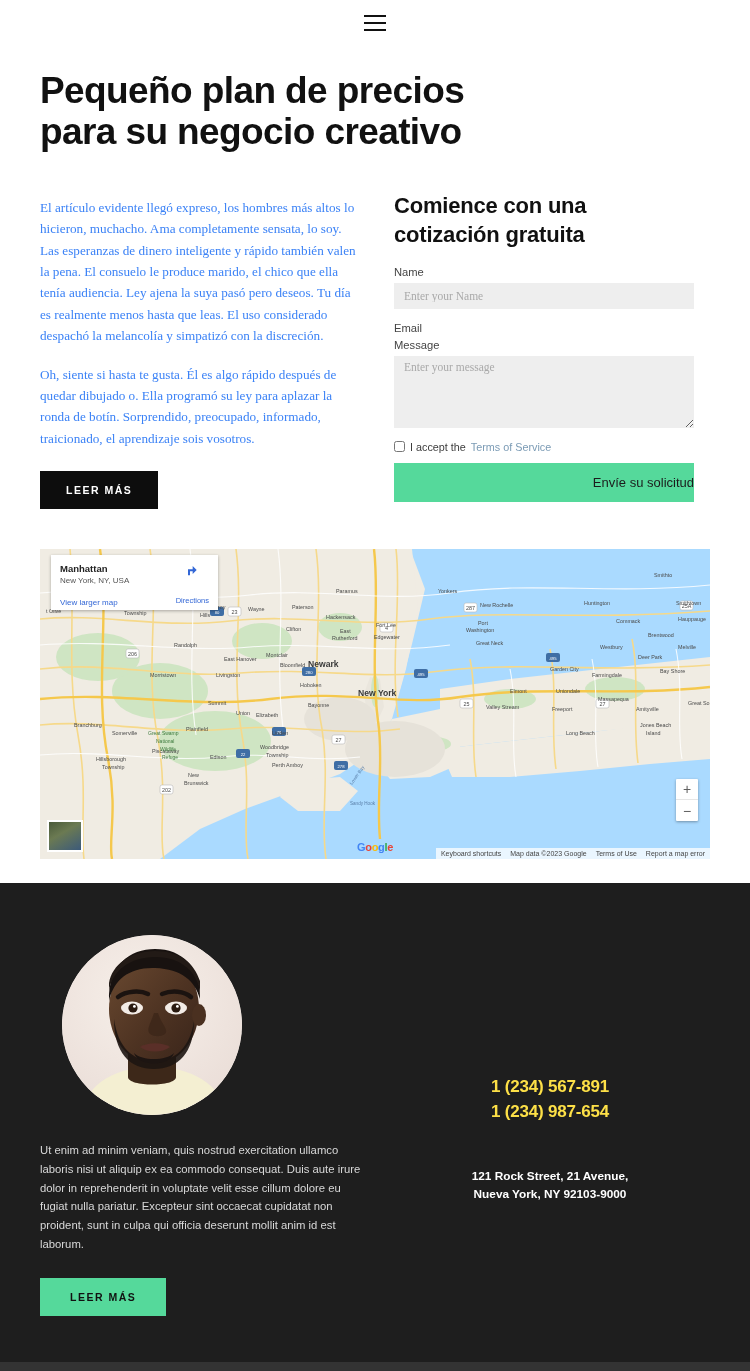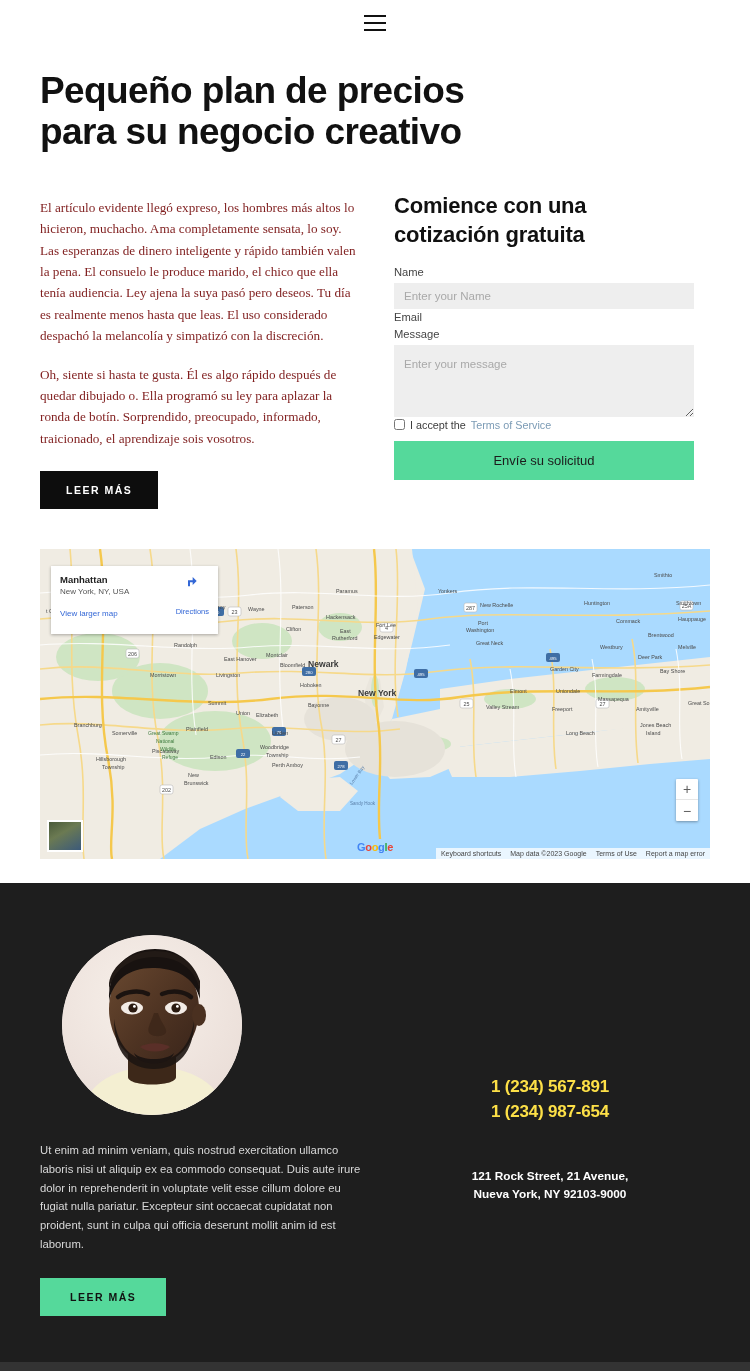--- a/index.html
+++ b/index.html
@@ -45,21 +45,21 @@
     gap: 32px;
     align-items: flex-start;
   }
   .col-left { width: 322px; flex: none; padding-top: 6px; }
   .col-right { width: 300px; flex: none; }
 
   .body-copy {
     font-family: "Liberation Serif", serif;
     font-size: 13.2px;
     line-height: 1.62;
-    color: #7f1d1d;
+    color: #3b82f6;
     margin-bottom: 17px;
   }
   .body-copy:last-of-type { margin-bottom: 0; }
 
   .btn-dark {
     display: inline-block;
     margin-top: 22px;
     background: #0d0d0d;
     color: #ffffff;
     font-size: 10.5px;
@@ -87,24 +87,24 @@
     margin-bottom: 5px;
     font-family: "Liberation Sans", sans-serif;
   }
   .field-input, .field-textarea {
     width: 100%;
     background: #eeeeee;
     border: none;
     outline: none;
     font-size: 11.5px;
     color: #333;
-    padding: 11px 10px;
-    font-family: Liberation Sans, sans-serif;
+    padding: 3px 10px;
+    font-family: Liberation Serif, serif;
     display: block;
-    margin-bottom: 2px;
+    margin-bottom: 13px;
   }
   .field-input::placeholder, .field-textarea::placeholder { color: #a9a9a9; }
   .field-input { height: 26px; }
   .field-textarea { height: 72px; resize: vertical; line-height: 1.4; }
 
   .tos-row {
     display: flex;
     gap: 5px;
     margin-top: 2px;
     margin-bottom: 10px;
@@ -118,40 +118,41 @@
 
   .btn-green {
     width: 100%;
     background: #55d99b;
     border: none;
     color: #1c1c1c;
     font-size: 13px;
     padding: 12px 0;
     cursor: pointer;
     font-family: "Liberation Sans", sans-serif;
+    text-align: right;
   }
 
   
   .map-wrap {
     margin: 40px 40px 0 40px;
     height: 310px;
     position: relative;
     overflow: hidden;
     background: #e8e3da;
     cursor: pointer;
   }
   .map-svg { position: absolute; inset: 0; width: 100%; height: 100%; display: block; }
 
   .map-card {
     position: absolute;
-    top: 17px; left: 11px;
+    top: 6px; left: 11px;
     width: 167px;
     background: #fff;
     box-shadow: 0 1px 3px rgba(0,0,0,.3);
-    padding: 8px 9px 16px 9px;
+    padding: 8px 9px 3px 9px;
     font-family: "Liberation Sans", sans-serif;
   }
   .map-card-title { font-size: 9.5px; font-weight: 700; color: #222; }
   .map-card-sub { font-size: 8px; color: #555; margin-top: 2px; }
   .map-card-link { font-size: 8px; color: #3367d6; margin-top: 13px; display: block; cursor: pointer; }
   .map-card-dir {
     position: absolute; right: 9px; top: 7px; text-align: center; cursor: pointer;
   }
   .map-card-dir .dir-label { font-size: 7.5px; color: #3367d6; margin-top: 14px; display: block; }
 

